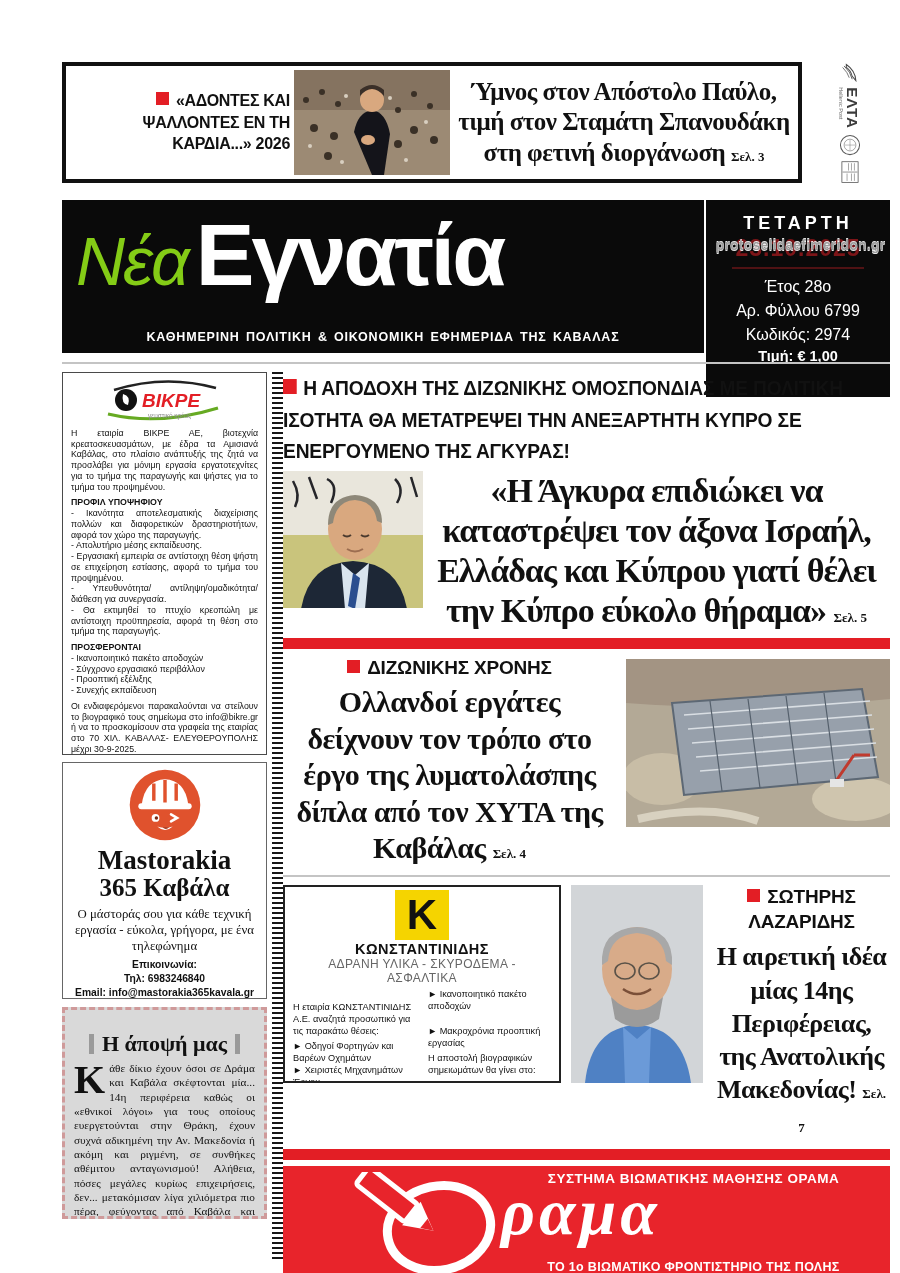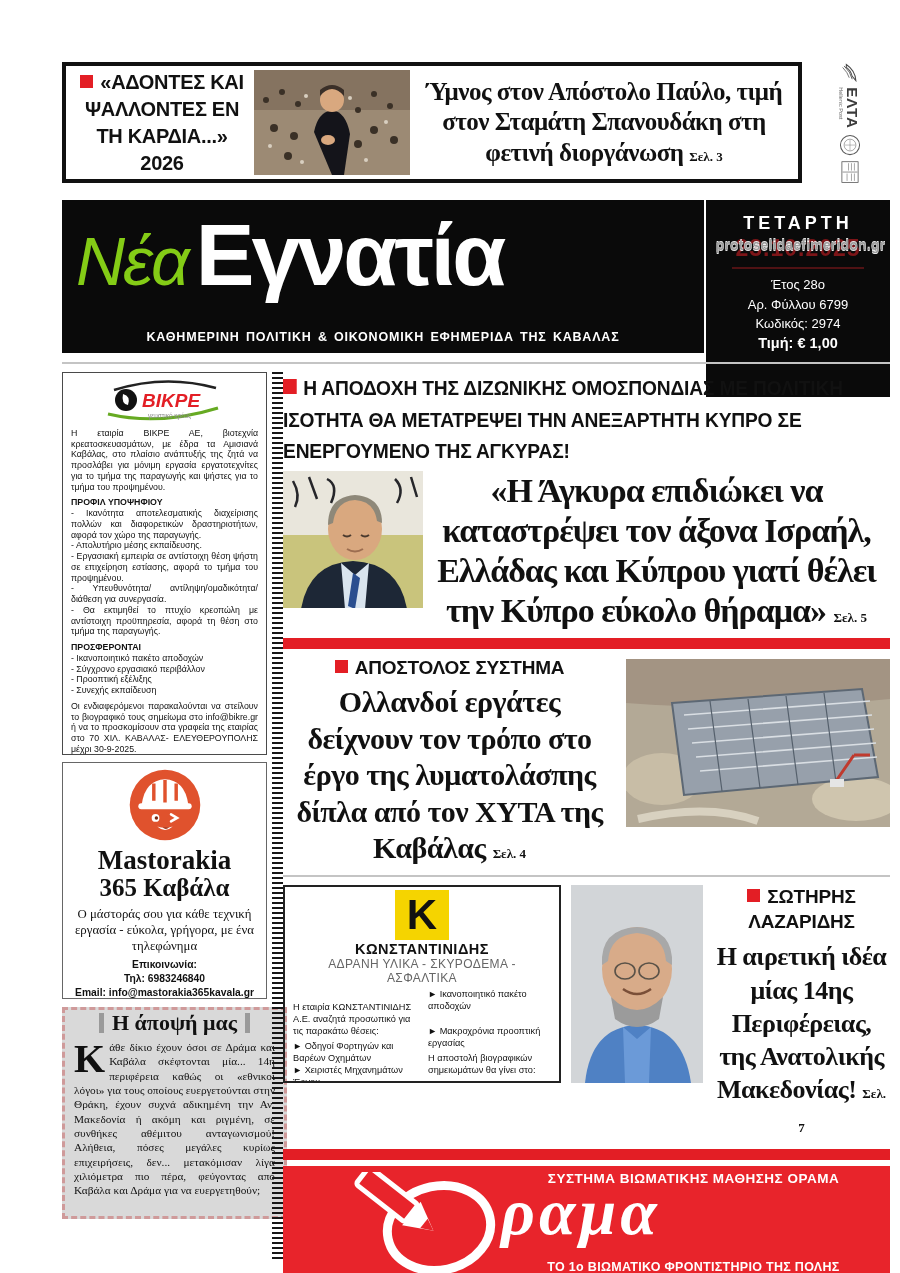--- a/index.html
+++ b/index.html
@@ -3,22 +3,22 @@
 <meta charset="utf-8">
 <style>
   * { box-sizing: border-box; margin: 0; padding: 0; }
   body { background: #ffffff; }
   .page { position: relative; width: 900px; height: 1273px; background: #fff;
           font-family: "Liberation Sans", "DejaVu Sans", sans-serif; color: #111; overflow: hidden; }
 
   
   .top-banner { position: absolute; left: 62px; top: 62px; width: 740px; height: 121px;
                 border: 4px solid #111; display: flex; align-items: center; background: #fff; }
-  .banner-left { width: 188px; padding: 2px 4px 2px 8px; text-align: center;
-                 font-weight: bold; font-size: 20px; line-height: 1.35; letter-spacing: -0.3px; }
+  .banner-left { width: 228px; padding: 2px 4px 2px 8px; text-align: right;
+                 font-weight: bold; font-size: 16px; line-height: 1.35; letter-spacing: -0.3px; }
   .sq { display: inline-block; width: 13px; height: 13px; background: #e31e25; margin-right: 7px; vertical-align: 1px; }
   .banner-photo { width: 156px; height: 105px; flex: none; }
   .banner-right { flex: 1; text-align: center; font-family: "Liberation Serif","DejaVu Serif",serif;
                   font-weight: bold; font-size: 25px; line-height: 1.22; padding: 0 6px; letter-spacing: -0.5px; }
   .pref { font-size: 13px; font-weight: bold; letter-spacing: 0; }
 
   
   .elta { position: absolute; left: 806px; top: 62px; width: 88px; height: 122px; color: #4a4a4a; }
   .elta-inner { position: absolute; left: -16px; top: 17px; width: 120px; height: 88px;
                 transform: rotate(90deg); display: flex; align-items: center; justify-content: center; gap: 5px; }
@@ -32,21 +32,21 @@
   .brand-white { font-size: 88px; font-weight: bold; line-height: 1.35; letter-spacing: -3px; margin-left: 8px; }
   .tagline { position: absolute; bottom: 9px; left: 0; right: 0; text-align: center;
              font-size: 12.5px; font-weight: bold; letter-spacing: 0.8px; word-spacing: 2px; }
 
   
   .issue-box { position: absolute; left: 706px; top: 200px; width: 184px; height: 197px;
                background: #0a0a0a; color: #fff; text-align: center; padding-top: 13px; }
   .issue-day { font-size: 18px; font-weight: bold; letter-spacing: 4px; }
   .issue-date { font-size: 23px; font-weight: bold; color: #7d1518; margin-top: 1px; letter-spacing: 1px; }
   .issue-rule { width: 72%; margin: 5px auto 6px; border-top: 2px solid #501214; }
-  .issue-meta { font-size: 13px; line-height: 1.5; }
+  .issue-meta { font-size: 16px; line-height: 1.5; }
   .issue-price { font-size: 14.5px; font-weight: bold; margin-top: 1px; }
   .watermark { position: absolute; top: 37px; left: -8px; width: 205px; font-size: 14px; font-weight: bold;
                color: #9d9d9d; text-shadow: 0 1px 0 rgba(255,255,255,.9), 0 -1px 0 rgba(255,255,255,.9); letter-spacing: 0.2px; }
 
   .hair { position: absolute; background: #c4c4c4; }
   .hair-top { left: 62px; top: 362px; width: 828px; height: 2px; }
 
   
   .vsep { position: absolute; left: 272px; top: 372px; width: 11px; height: 888px;
           background: repeating-linear-gradient(to bottom, #161616 0 2px, transparent 2px 5px); }
@@ -59,22 +59,22 @@
   .b-hd { font-size: 8.8px; font-weight: bold; margin-bottom: 1px; }
   .b-li { font-size: 8.8px; line-height: 1.22; text-align: justify; }
 
   .mastorakia { position: absolute; left: 62px; top: 762px; width: 205px; height: 237px;
                 border: 1px solid #666; padding: 5px 6px; text-align: center; overflow: hidden; }
   .m-title { font-family: "Liberation Serif","DejaVu Serif",serif; font-weight: bold; font-size: 27px; line-height: 1.05; }
   .m-sub { font-family: "Liberation Serif","DejaVu Serif",serif; font-weight: bold; font-size: 25px; line-height: 1.15; }
   .m-tag { font-family: "Liberation Serif","DejaVu Serif",serif; font-size: 12.8px; line-height: 1.25; margin-top: 4px; }
   .m-contact { font-size: 10.3px; font-weight: bold; line-height: 1.35; margin-top: 3px; }
 
-  .opinion { position: absolute; left: 62px; top: 1007px; width: 225px; height: 212px;
-             background: #d9d9d9; border: 3px dashed #cf9a9a; padding: 0 9px; overflow: hidden; }
+  .opinion { position: absolute; left: 62px; top: 1007px; width: 205px; height: 212px;
+             background: #d9d9d9; border: 3px dashed #cf9a9a; padding: 21px 9px; overflow: hidden; }
   .op-title { font-family: "Liberation Serif","DejaVu Serif",serif; font-weight: bold; font-size: 22px;
               display: flex; align-items: center; justify-content: center; gap: 8px; }
   .op-bar { width: 5px; height: 20px; background: #9a9a9a; flex: none; }
   .op-body { margin-top: 4px; font-family: "Liberation Serif","DejaVu Serif",serif; font-size: 11.3px;
              line-height: 1.27; text-align: justify; }
   .dropcap { float: left; font-size: 40px; line-height: 0.82; font-weight: bold; padding: 3px 4px 0 0;
              font-family: "Liberation Serif","DejaVu Serif",serif; }
 
   
   .main { position: absolute; left: 283px; top: 372px; width: 607px; }
@@ -297,21 +297,21 @@
         <span>«Η Άγκυρα επιδιώκει να καταστρέψει τον άξονα Ισραήλ, Ελλάδας και Κύπρου γιατί θέλει την Κύπρο εύκολο θήραμα»</span>
         <span class="pref">Σελ. 5</span>
       </div>
     </div>
 
     <div class="redbar rb1"></div>
 
     <div class="s2row">
       <div class="s2text">
         <div class="s2kicker">
-          <span class="sq"></span><span>ΑΠΟΣΤΟΛΟΣ ΣΥΣΤΗΜΑ</span>
+          <span class="sq"></span><span>ΔΙΖΩΝΙΚΗΣ ΧΡΟΝΗΣ</span>
         </div>
         <div class="s2headline">
           <span>Ολλανδοί εργάτες δείχνουν τον τρόπο στο έργο της λυματολάσπης δίπλα από τον ΧΥΤΑ της Καβάλας</span>
           <span class="pref">Σελ. 4</span>
         </div>
       </div>
       <svg class="aerial" viewBox="0 0 264 168" preserveAspectRatio="none">
         <rect width="264" height="168" fill="#b3a996"></rect>
         <path d="M0 0 h264 v40 q-140 14 -264 4 z" fill="#a39483"></path>
         <ellipse cx="36" cy="120" rx="40" ry="26" fill="#c8bda6"></ellipse>

